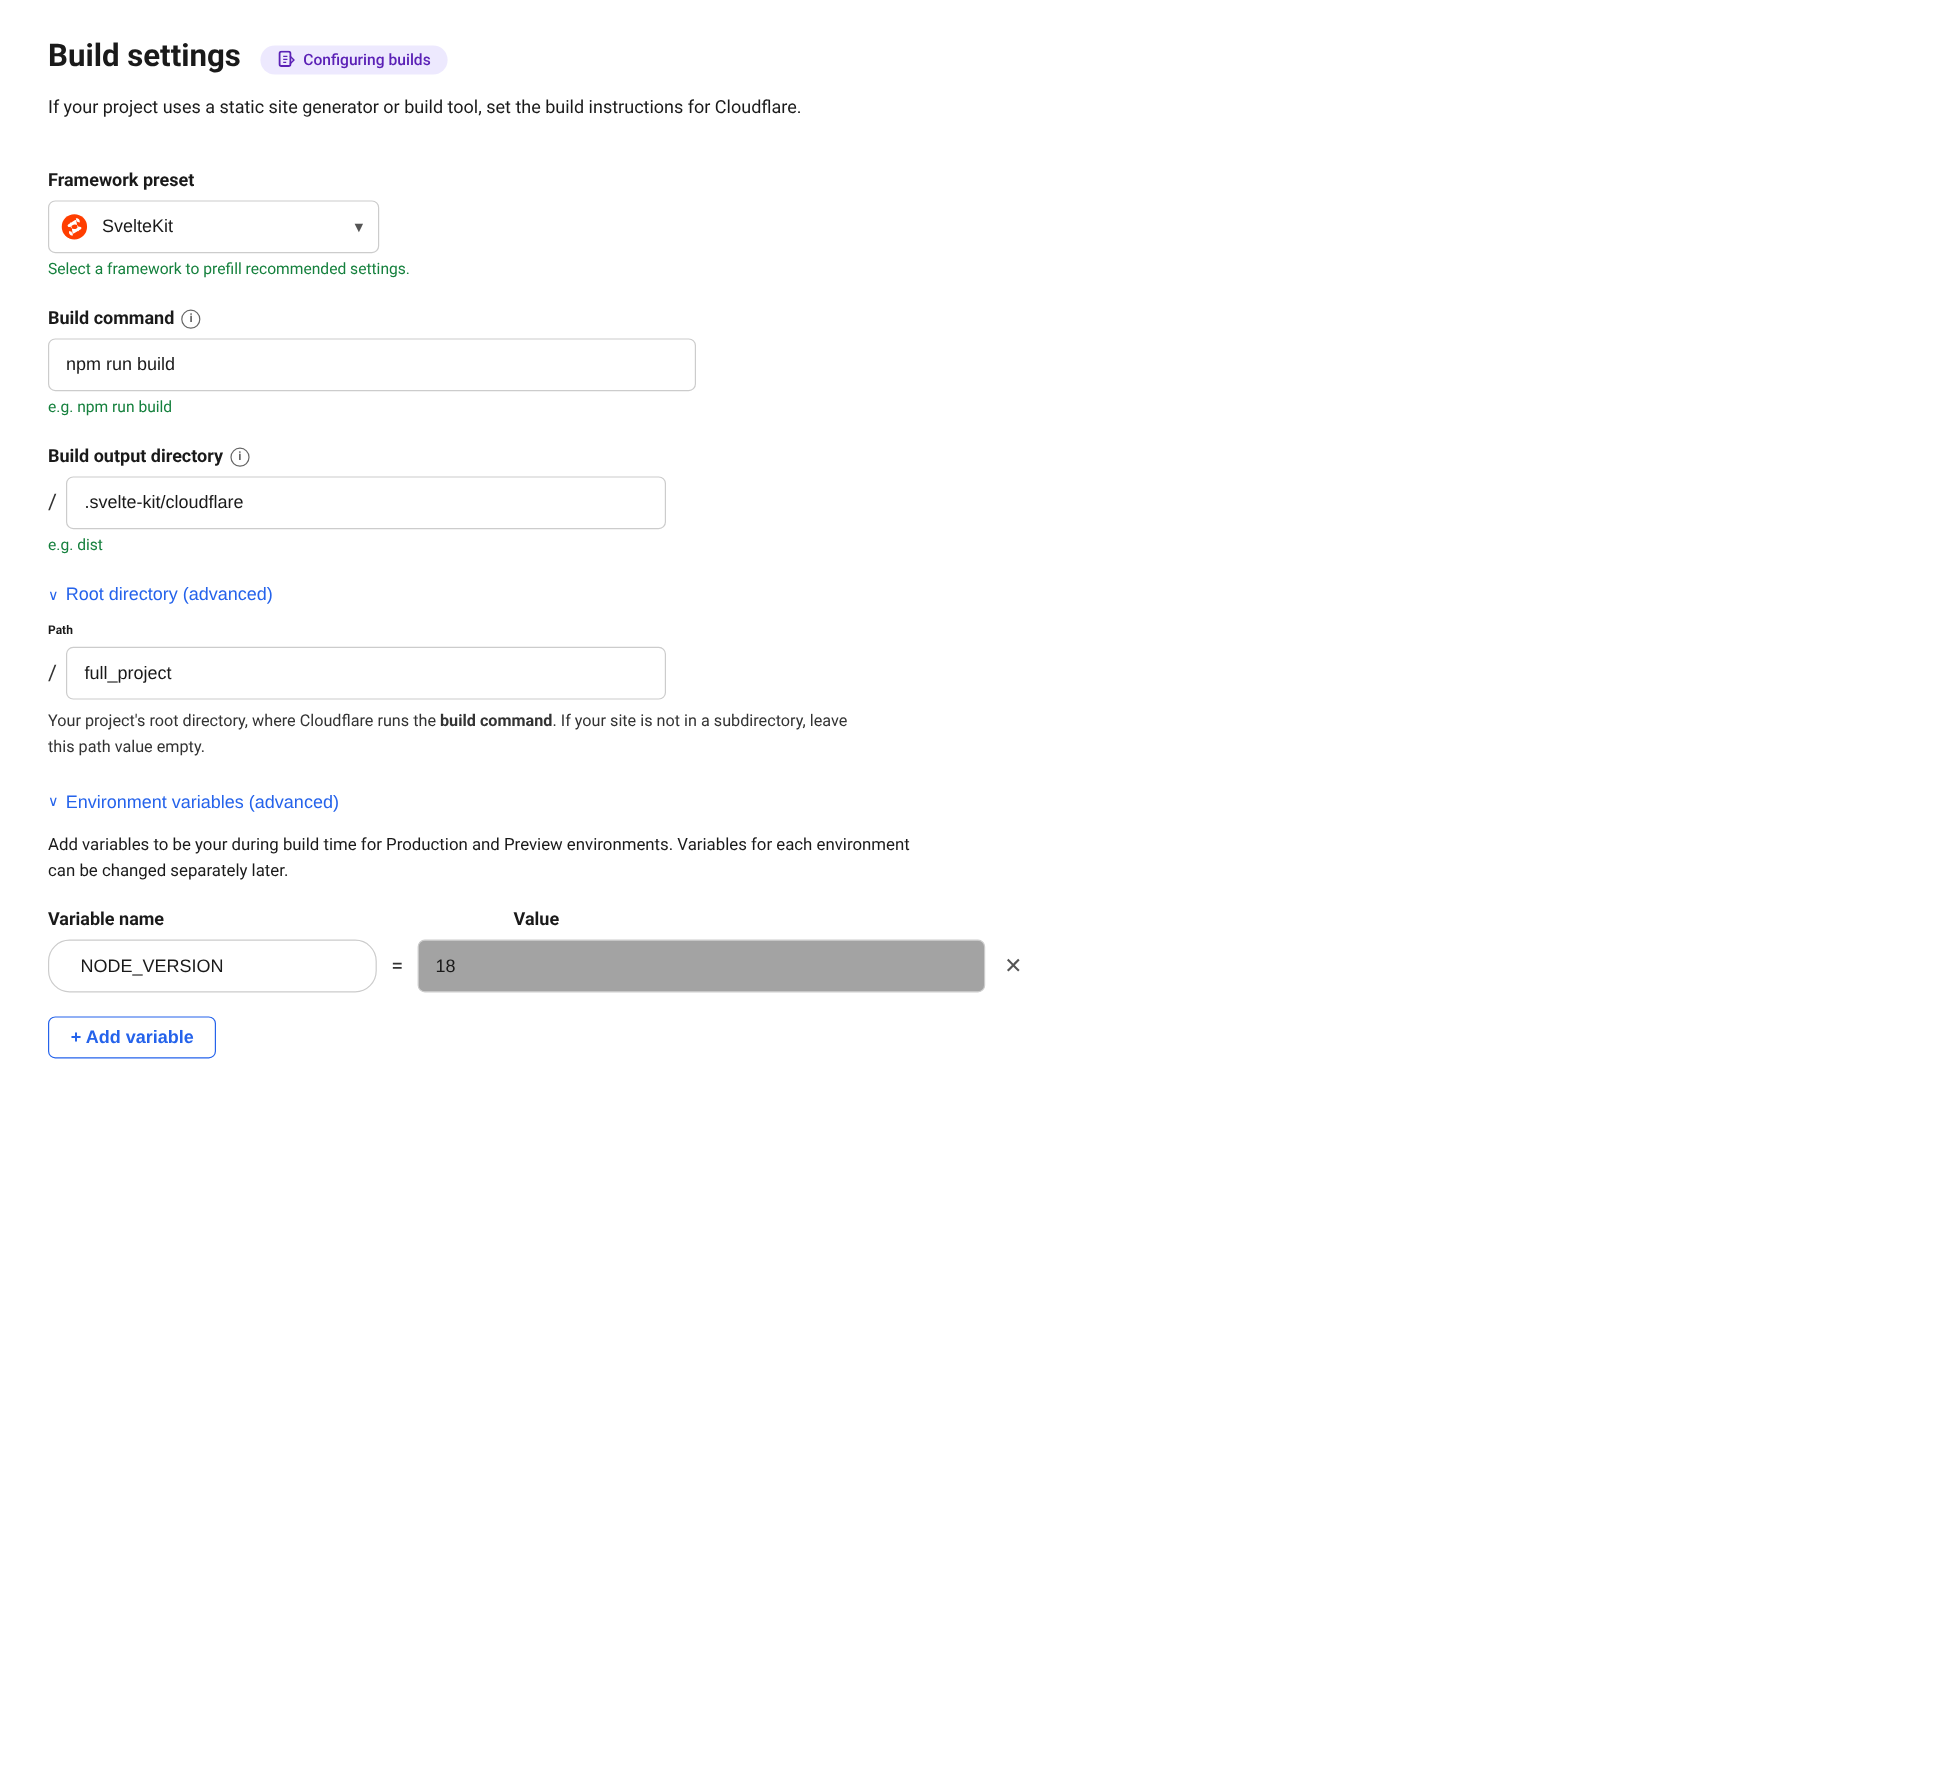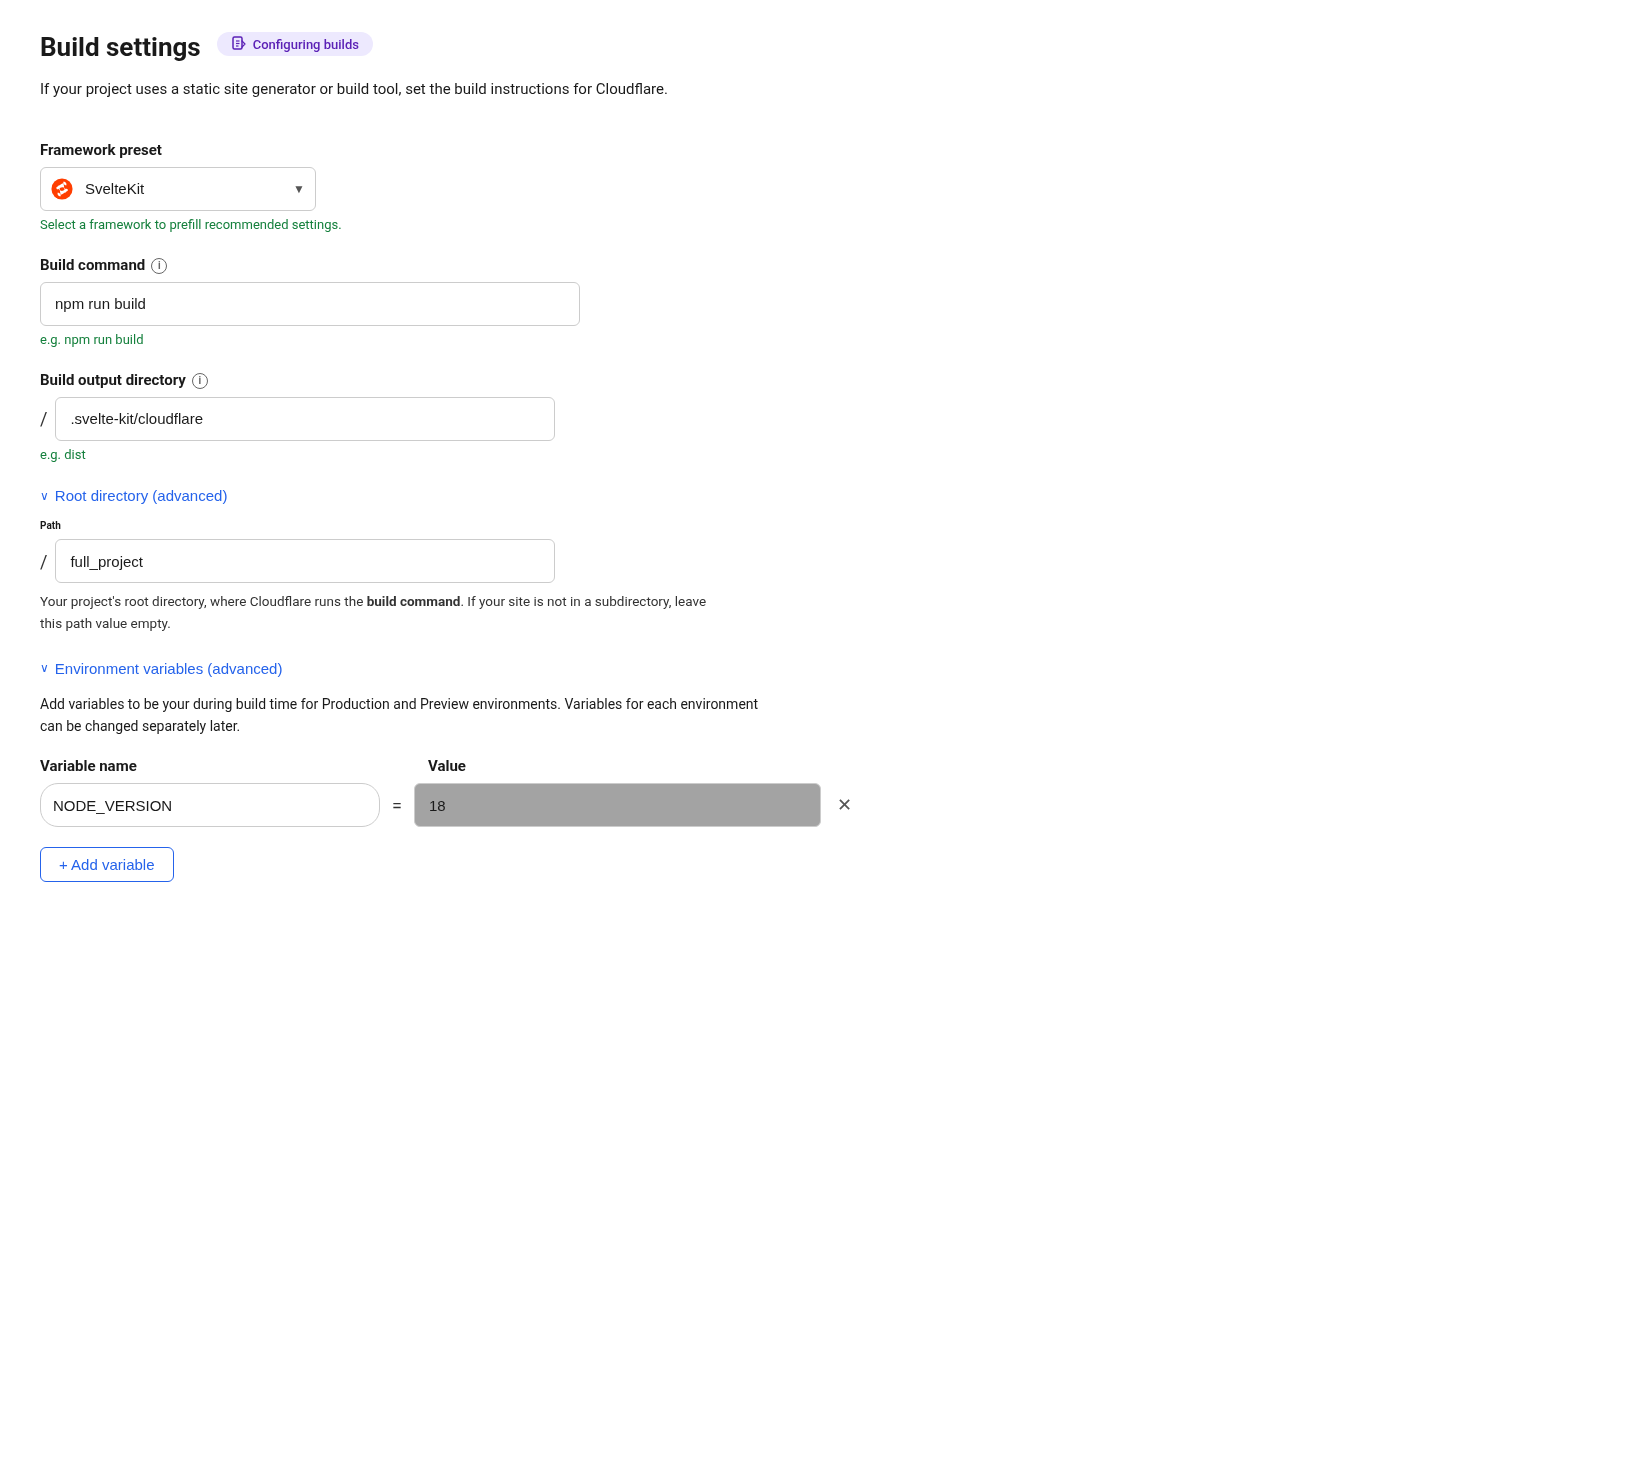--- a/index.html
+++ b/index.html
@@ -12,21 +12,21 @@
       font-family: -apple-system, BlinkMacSystemFont, 'Segoe UI', Roboto, sans-serif;
       font-size: 15px;
       color: #1a1a1a;
       background: #fff;
       padding: 32px 40px;
       max-width: 900px;
     }
 
     .header-row {
       display: flex;
-      align-items: flex-start;
+      align-items: flex-end;
       gap: 16px;
       margin-bottom: 16px;
     }
 
     .page-title {
       font-size: 26px;
       font-weight: 700;
       color: #1a1a1a;
     }
 
@@ -218,25 +218,25 @@
     }
 
     .env-row {
       display: flex;
       align-items: center;
       gap: 0;
       margin-bottom: 12px;
     }
 
     .env-name-input {
-      width: 340px;
+      width: 274px;
       height: 44px;
       border: 1.5px solid #ccc;
       border-radius: 18px;
-      padding: 0 12px;
+      padding: 0 26px;
       font-size: 15px;
       color: #1a1a1a;
       outline: none;
       background: #fff;
     }
 
     .env-equals {
       font-size: 18px;
       color: #333;
       margin: 0 12px;
@@ -268,21 +268,21 @@
     .add-variable-btn {
       display: inline-flex;
       align-items: center;
       gap: 8px;
       border: 1.5px solid #2563eb;
       color: #2563eb;
       background: #fff;
       border-radius: 6px;
       padding: 8px 18px;
       font-size: 15px;
-      font-weight: 400;
+      font-weight: 700;
       cursor: pointer;
       margin-top: 8px;
     }
   </style>
 </head>
 <body>
 
 <div class="header-row">
   <h1 class="page-title">Build settings</h1>
   <a class="badge-link">

